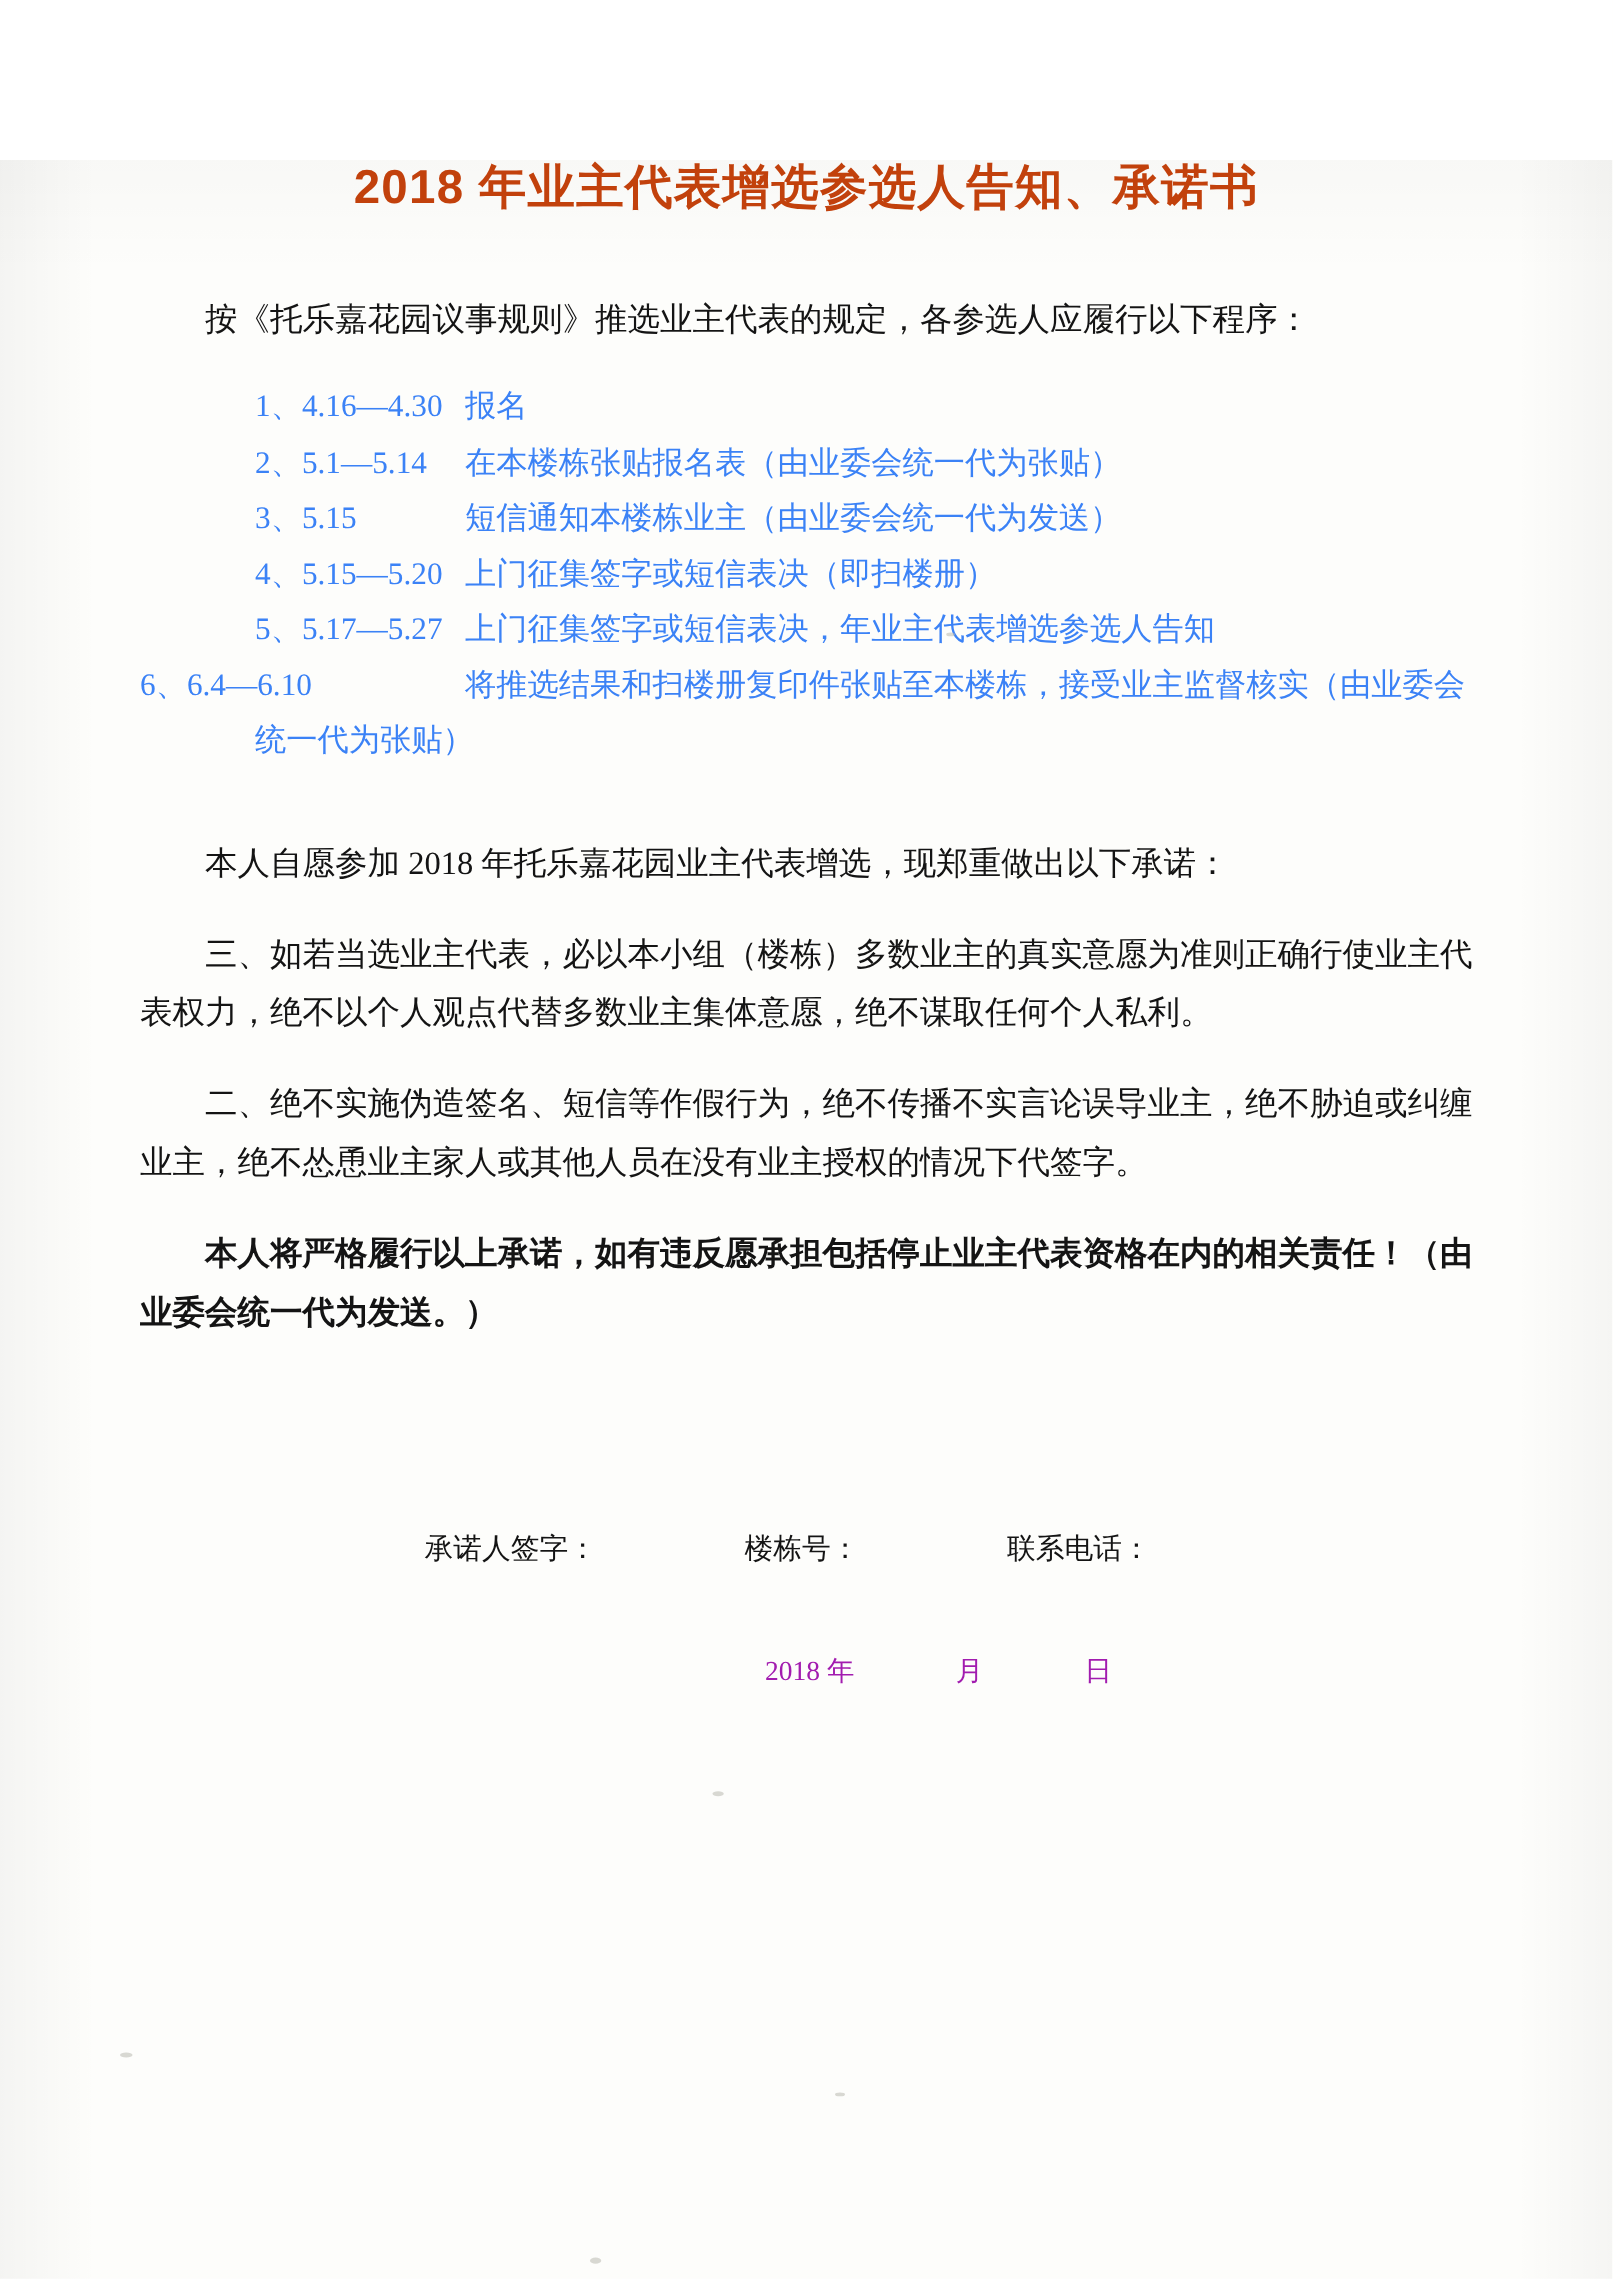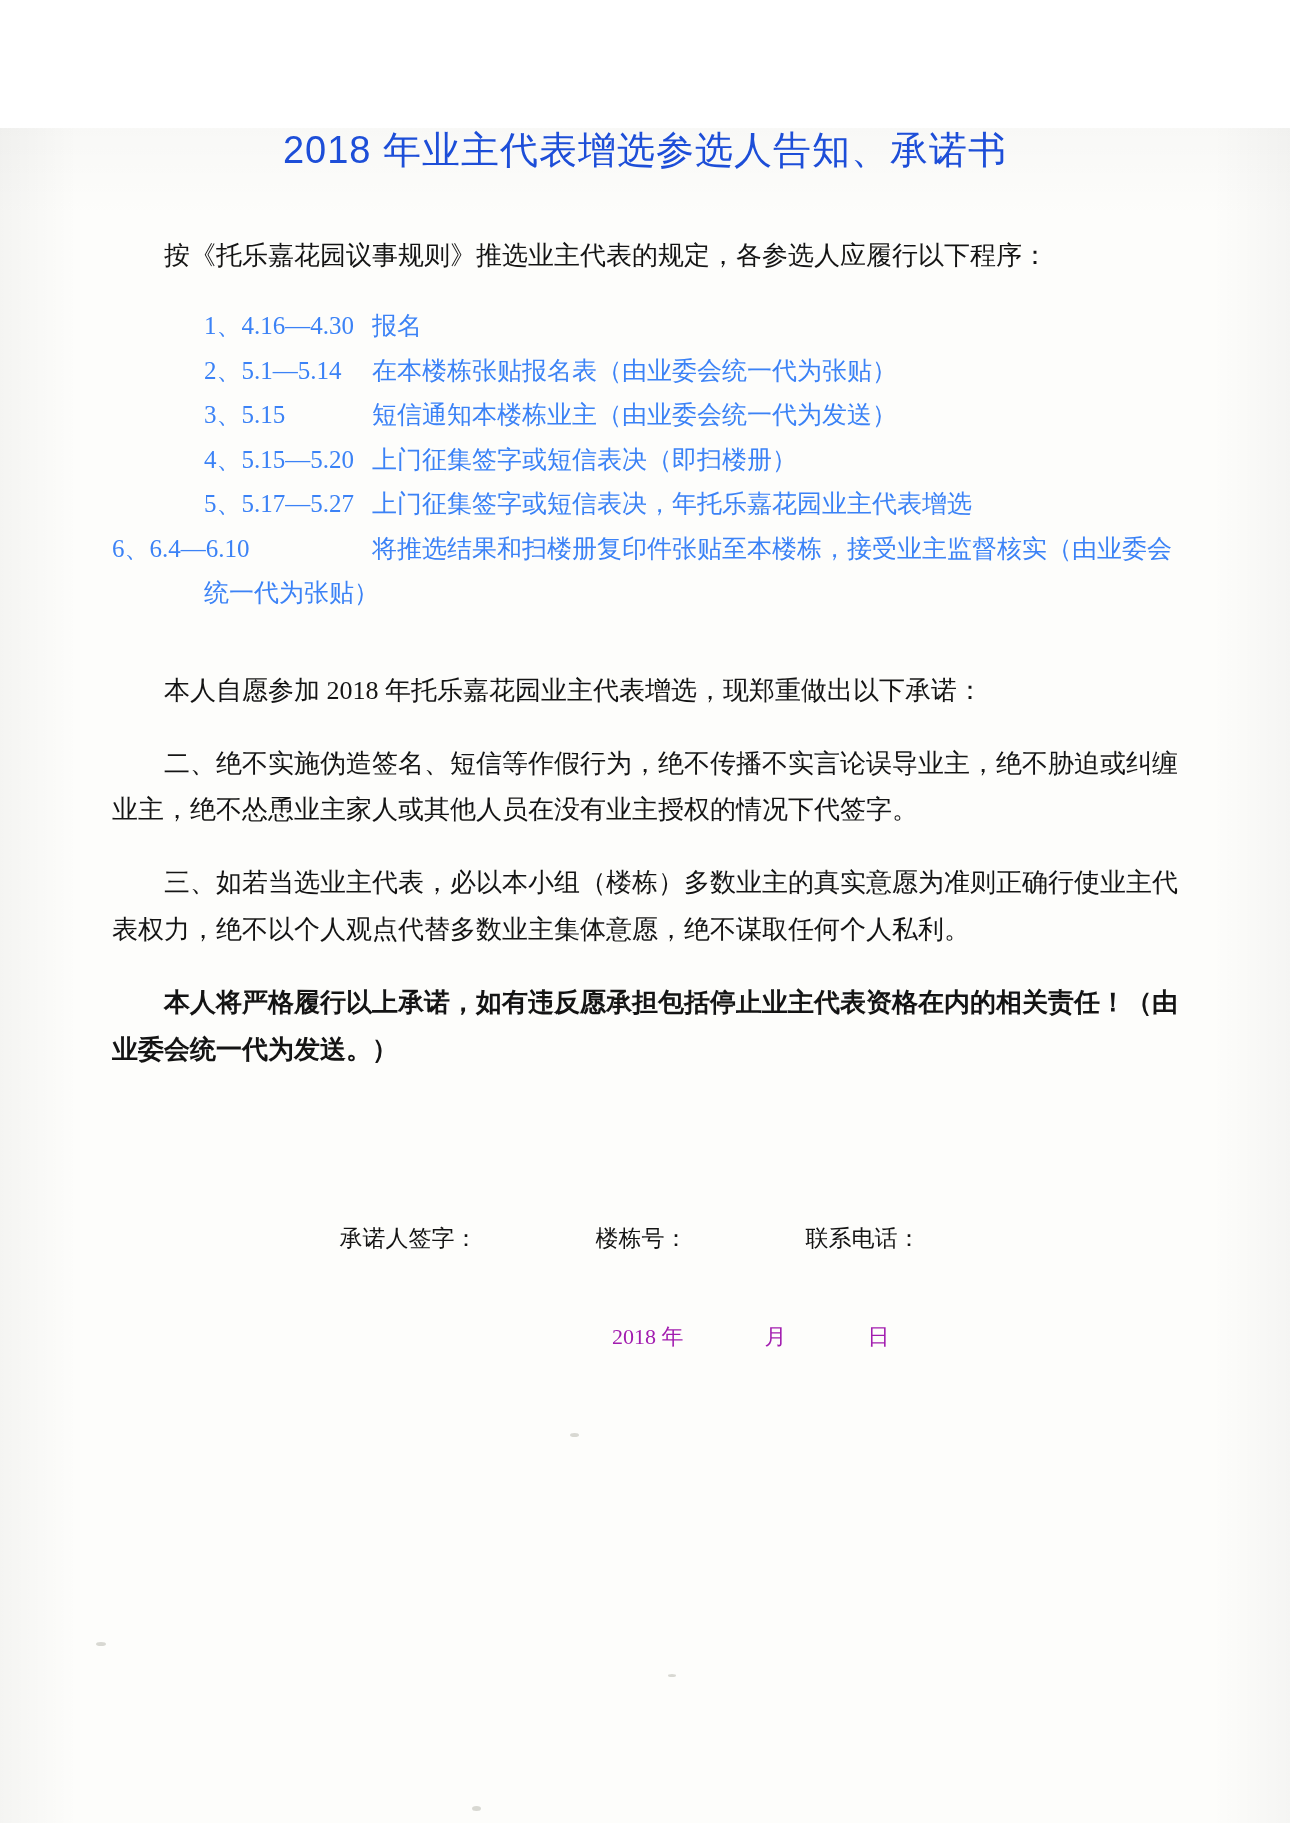--- a/index.html
+++ b/index.html
@@ -34,24 +34,24 @@
       linear-gradient(to bottom, rgba(0,0,0,0.02), rgba(0,0,0,0) 5%, rgba(0,0,0,0) 95%, rgba(0,0,0,0.025));
   }
   .content {
     position: relative;
     z-index: 2;
     padding: 0 112px;
   }
   .doc-title {
     text-align: center;
     font-family: "Liberation Sans", "DejaVu Sans", sans-serif;
-    font-weight: normal;
+    font-weight: bold;
     font-size: 38px;
     letter-spacing: 1px;
-    color: #1d4ed8;
+    color: #c2410c;
     margin-top: 128px;
     margin-bottom: 12px;
     line-height: 1.2;
   }
   .intro {
     font-size: 26px;
     line-height: 1.72;
     margin-top: 60px;
     text-indent: 52px;
     color: #141414;
@@ -146,31 +146,31 @@
       <div class="step">
         <span class="idx">2、5.1—5.14</span><span class="cont">在本楼栋张贴报名表（由业委会统一代为张贴）</span>
       </div>
       <div class="step">
         <span class="idx">3、5.15</span><span class="cont">短信通知本楼栋业主（由业委会统一代为发送）</span>
       </div>
       <div class="step">
         <span class="idx">4、5.15—5.20</span><span class="cont">上门征集签字或短信表决（即扫楼册）</span>
       </div>
       <div class="step">
-        <span class="idx">5、5.17—5.27</span><span class="cont">上门征集签字或短信表决，年托乐嘉花园业主代表增选</span>
+        <span class="idx">5、5.17—5.27</span><span class="cont">上门征集签字或短信表决，年业主代表增选参选人告知</span>
       </div>
       <div class="step wrap" style="padding-left:92px;text-indent:-92px;">
         <span style="display:inline-block;width:92px;"></span><span class="idx" style="min-width:168px;">6、6.4—6.10</span><span class="cont">将推选结果和扫楼册复印件张贴至本楼栋，接受业主监督核实（由业委会统一代为张贴）</span>
       </div>
     </div>
 
     <p class="pledge-lead">本人自愿参加 2018 年托乐嘉花园业主代表增选，现郑重做出以下承诺：</p>
 
+    <p class="para">三、如若当选业主代表，必以本小组（楼栋）多数业主的真实意愿为准则正确行使业主代表权力，绝不以个人观点代替多数业主集体意愿，绝不谋取任何个人私利。</p>
     <p class="para">二、绝不实施伪造签名、短信等作假行为，绝不传播不实言论误导业主，绝不胁迫或纠缠业主，绝不怂恿业主家人或其他人员在没有业主授权的情况下代签字。</p>
-    <p class="para">三、如若当选业主代表，必以本小组（楼栋）多数业主的真实意愿为准则正确行使业主代表权力，绝不以个人观点代替多数业主集体意愿，绝不谋取任何个人私利。</p>
 
     <p class="para bold">本人将严格履行以上承诺，如有违反愿承担包括停止业主代表资格在内的相关责任！（由业委会统一代为发送。）</p>
 
     <div class="signature-row">
       <span class="sig-item">承诺人签字：</span>
       <span class="sig-item">楼栋号：</span>
       <span class="sig-item">联系电话：</span>
     </div>
 
     <div class="date-row">

